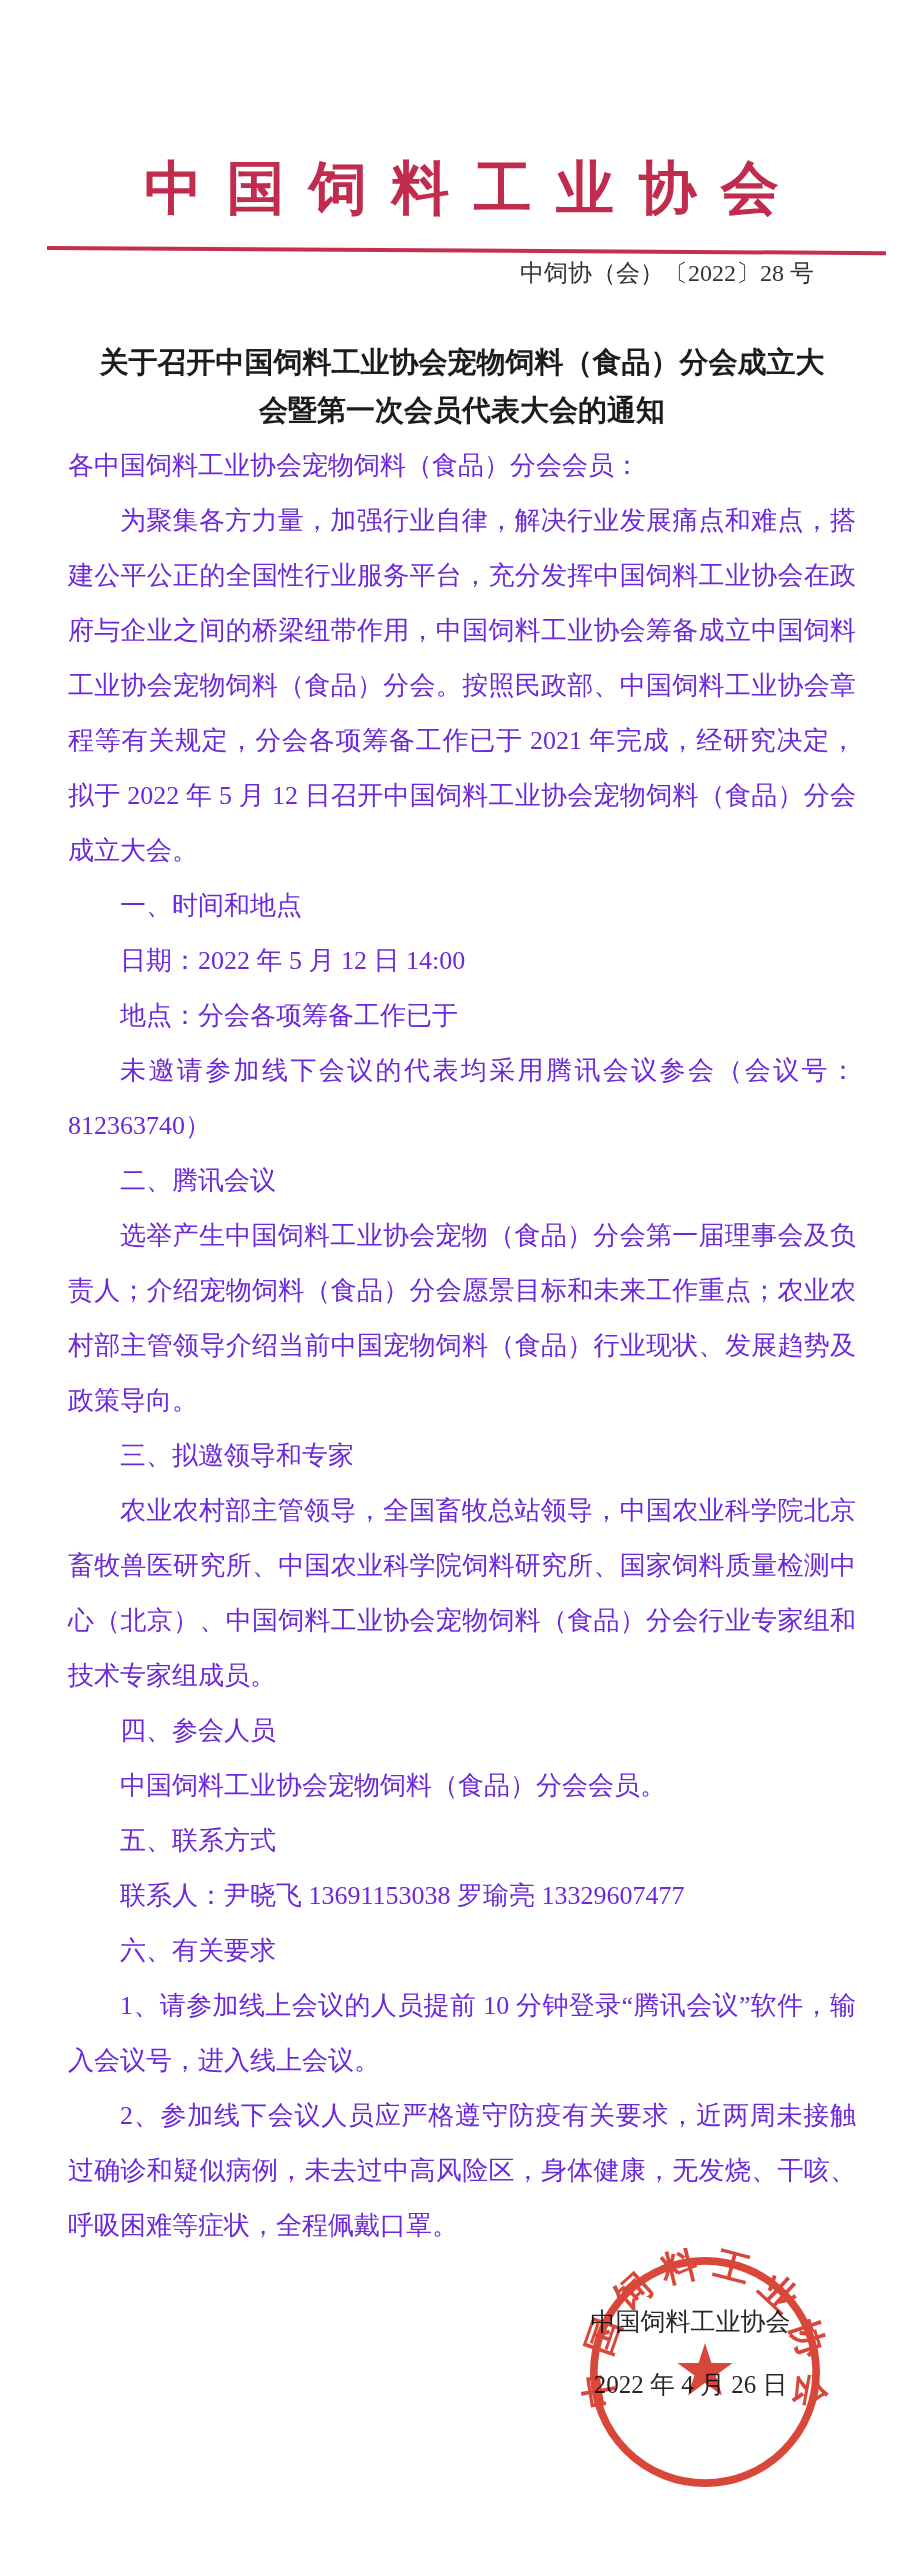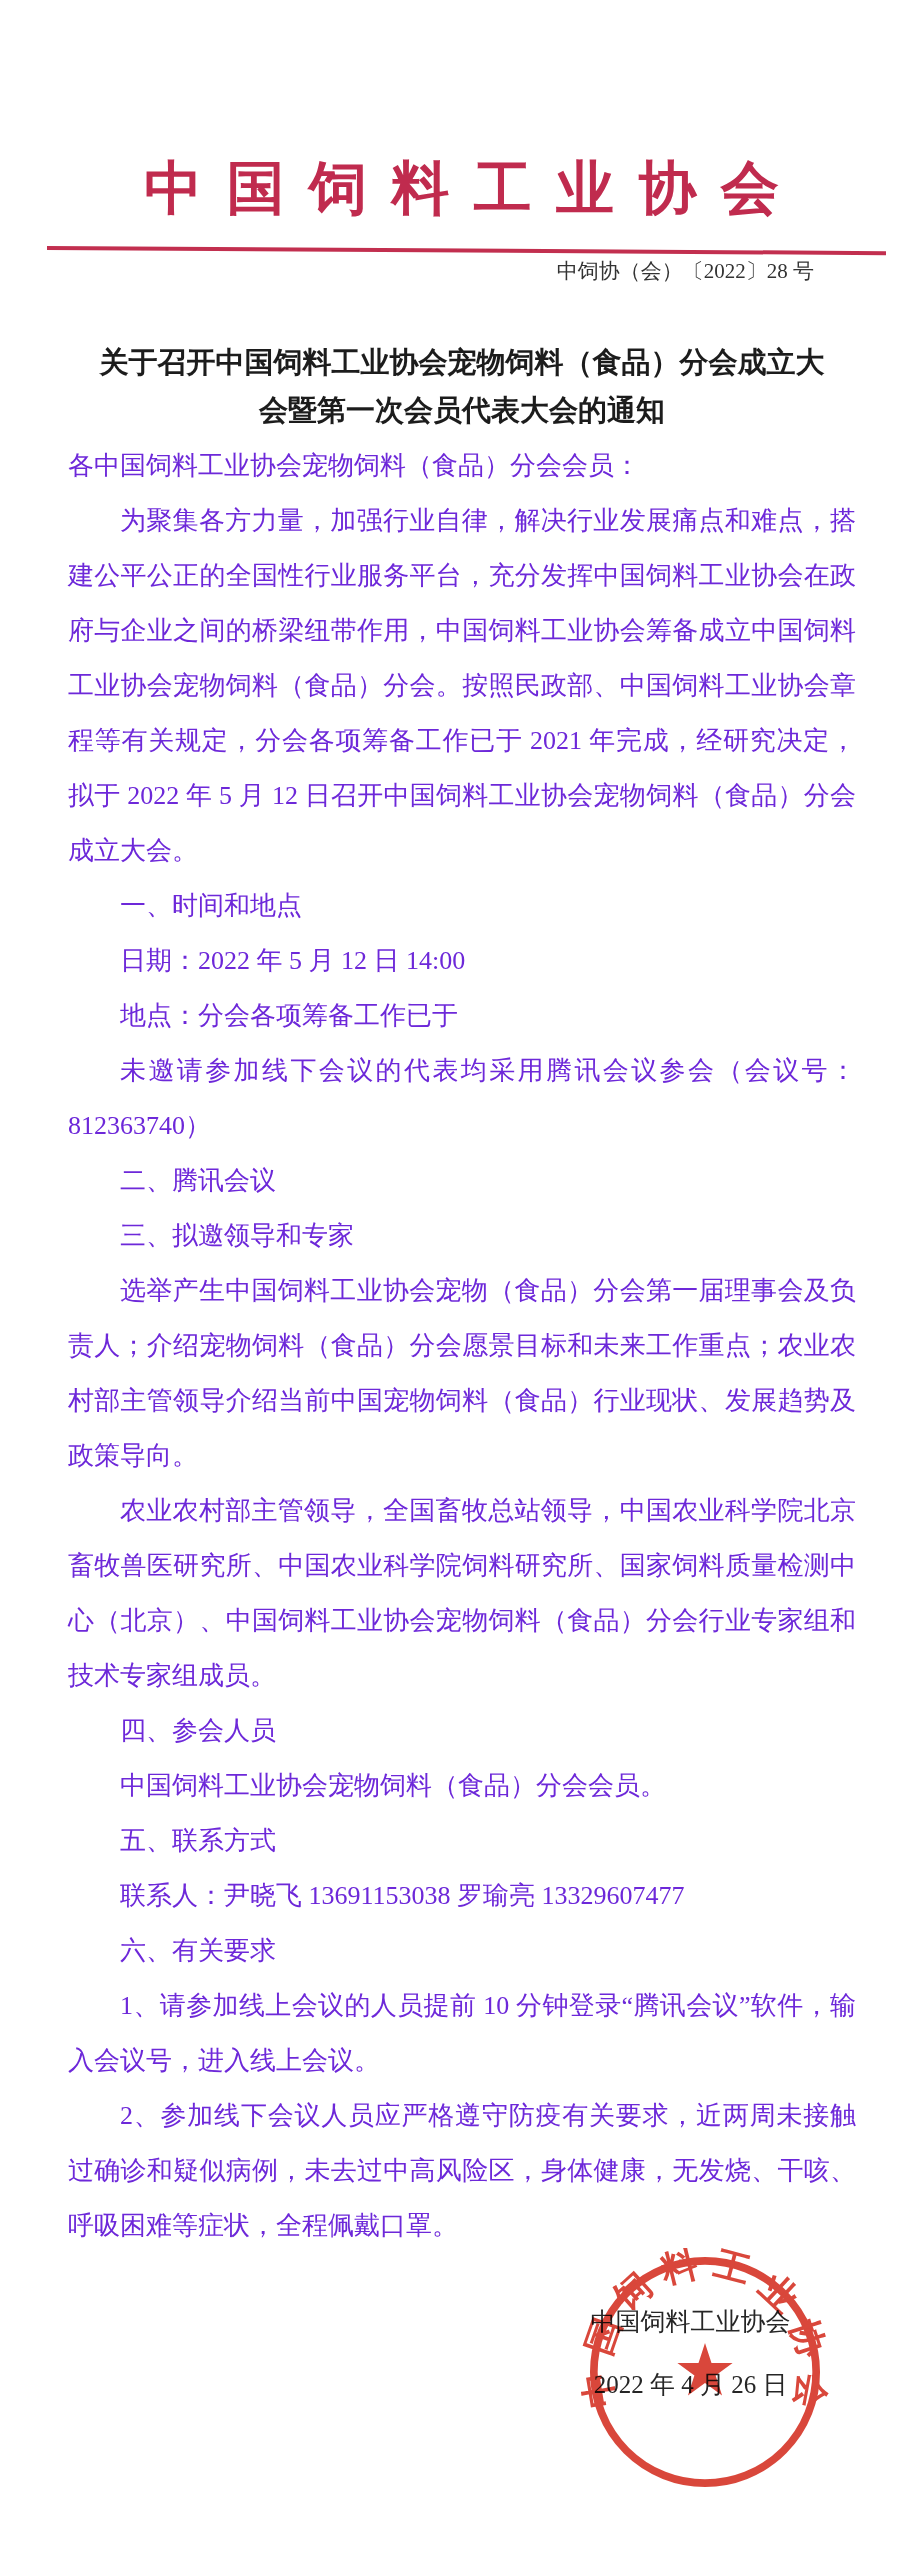--- a/index.html
+++ b/index.html
@@ -13,21 +13,21 @@
     text-align:center;font-size:58px;font-weight:bold;
     color:#c02b4e;letter-spacing:0.42em;padding-left:0.42em;
     box-sizing:border-box;white-space:nowrap;
   }
   .red-rule{
     position:absolute;top:246px;left:47px;width:839px;height:4.3px;
     background:#c22f4f;transform:rotate(0.35deg);transform-origin:left center;
   }
   .doc-number{
     position:absolute;top:257px;right:109px;
-    font-size:21px;color:#333;white-space:nowrap;
+    font-size:24px;color:#333;white-space:nowrap;
   }
   .doc-title{
     position:absolute;top:338px;left:97px;width:730px;
     font-size:29px;font-weight:bold;line-height:48px;
     text-align:center;color:#1c1c1c;
   }
   .doc-body{
     position:absolute;top:438px;left:68px;width:788px;
     font-size:26px;line-height:55px;color:#6d28d9;
   }
@@ -55,22 +55,22 @@
 <div class="doc-title">关于召开中国饲料工业协会宠物饲料（食品）分会成立大会暨第一次会员代表大会的通知</div>
 
 <div class="doc-body">
     <p class="">各中国饲料工业协会宠物饲料（食品）分会会员：</p>
     <p class="ind">为聚集各方力量，加强行业自律，解决行业发展痛点和难点，搭建公平公正的全国性行业服务平台，充分发挥中国饲料工业协会在政府与企业之间的桥梁纽带作用，中国饲料工业协会筹备成立中国饲料工业协会宠物饲料（食品）分会。按照民政部、中国饲料工业协会章程等有关规定，分会各项筹备工作已于 2021 年完成，经研究决定，拟于 2022 年 5 月 12 日召开中国饲料工业协会宠物饲料（食品）分会成立大会。</p>
     <p class="ind">一、时间和地点</p>
     <p class="ind">日期：2022 年 5 月 12 日 14:00</p>
     <p class="ind">地点：分会各项筹备工作已于</p>
     <p class="ind">未邀请参加线下会议的代表均采用腾讯会议参会（会议号：812363740）</p>
     <p class="ind">二、腾讯会议</p>
+    <p class="ind">选举产生中国饲料工业协会宠物（食品）分会第一届理事会及负责人；介绍宠物饲料（食品）分会愿景目标和未来工作重点；农业农村部主管领导介绍当前中国宠物饲料（食品）行业现状、发展趋势及政策导向。</p>
     <p class="ind">三、拟邀领导和专家</p>
-    <p class="ind">选举产生中国饲料工业协会宠物（食品）分会第一届理事会及负责人；介绍宠物饲料（食品）分会愿景目标和未来工作重点；农业农村部主管领导介绍当前中国宠物饲料（食品）行业现状、发展趋势及政策导向。</p>
     <p class="ind">农业农村部主管领导，全国畜牧总站领导，中国农业科学院北京畜牧兽医研究所、中国农业科学院饲料研究所、国家饲料质量检测中心（北京）、中国饲料工业协会宠物饲料（食品）分会行业专家组和技术专家组成员。</p>
     <p class="ind">四、参会人员</p>
     <p class="ind">中国饲料工业协会宠物饲料（食品）分会会员。</p>
     <p class="ind">五、联系方式</p>
     <p class="ind">联系人：尹晓飞 13691153038 罗瑜亮 13329607477</p>
     <p class="ind">六、有关要求</p>
     <p class="ind">1、请参加线上会议的人员提前 10 分钟登录“腾讯会议”软件，输入会议号，进入线上会议。</p>
     <p class="ind">2、参加线下会议人员应严格遵守防疫有关要求，近两周未接触过确诊和疑似病例，未去过中高风险区，身体健康，无发烧、干咳、呼吸困难等症状，全程佩戴口罩。</p>
   </div>
 

